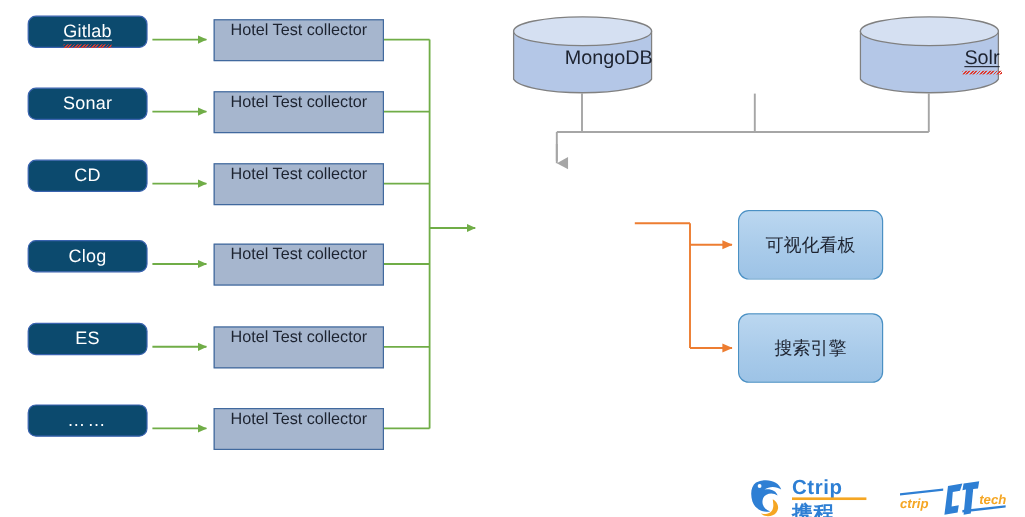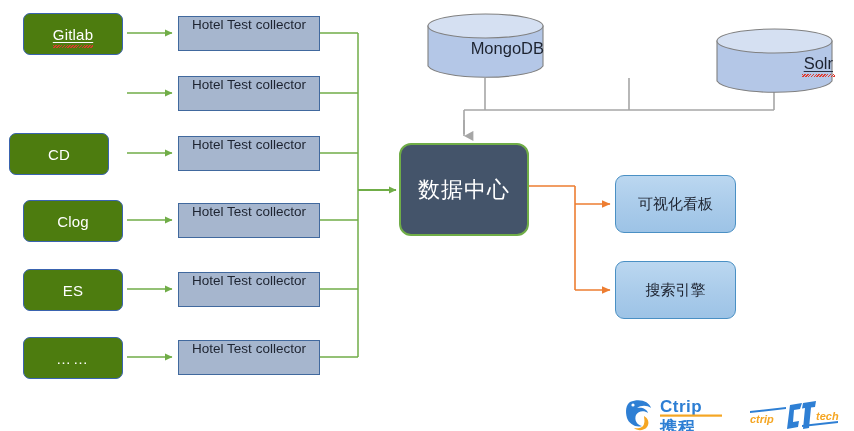--- a/index.html
+++ b/index.html
@@ -21,23 +21,23 @@
     top: 0;
     width: 854px;
     height: 431px;
     pointer-events: none;
   }
 
   
   .src-box {
     position: absolute;
     width: 100px;
-    height: 42px;
+    height: 27px;
     border-radius: 7px;
-    background: #4d7c0f;
+    background: #0c4a6e;
     border: 1px solid #3A63AF;
     color: #ffffff;
     font-size: 15px;
     display: flex;
     align-items: center;
     justify-content: center;
     box-sizing: border-box;
     letter-spacing: .2px;
   }
   .src-box .spell {
@@ -213,21 +213,24 @@
       <path d="M529,186 H575"></path>
       <line x1="575" y1="186" x2="575" y2="290"></line>
     </g>
     <line x1="575" y1="204" x2="610" y2="204" stroke="#ED7D31" stroke-width="1.6" marker-end="url(#ah-orange)"></line>
     <line x1="575" y1="290" x2="610" y2="290" stroke="#ED7D31" stroke-width="1.6" marker-end="url(#ah-orange)"></line>
   </svg>
 
   <div class="src-box" style="left:23px;  top:13px;">
     <span class="spell">Gitlab</span>
   </div>
-  <div class="src-box" style="left:9px;  top:133px;">
+  <div class="src-box" style="left:23px;  top:73px;">
+    <span>Sonar</span>
+  </div>
+  <div class="src-box" style="left:23px;  top:133px;">
     <span>CD</span>
   </div>
   <div class="src-box" style="left:23px;  top:269px;">
     <span>ES</span>
   </div>
   <div class="src-box" style="left:23px;  top:200px;">
     <span>Clog</span>
   </div>
   <div class="src-box" style="left:23px;  top:337px;">
     <span class="dots">……</span>
@@ -254,33 +257,30 @@
 
   <div class="cyl" style="left:427px; top:13px;">
     <svg width="117" height="66" viewBox="0 0 117 66">
       <path d="M1,13 L1,53 A58,13 0 0 0 116,53 L116,13 Z" fill="#B4C7E7" stroke="#808080" stroke-width="1.1"></path>
       <ellipse cx="58.5" cy="13" rx="57.5" ry="12" fill="#D5E0F2" stroke="#808080" stroke-width="1.1"></ellipse>
     </svg>
     <div class="cyl-label">MongoDB</div>
   </div>
 
 
-  <div class="cyl" style="left:716px; top:28px;">
+  <div class="cyl" style="left:716px; top:13px;">
     <svg width="117" height="66" viewBox="0 0 117 66">
       <path d="M1,13 L1,53 A58,13 0 0 0 116,53 L116,13 Z" fill="#B4C7E7" stroke="#808080" stroke-width="1.1"></path>
       <ellipse cx="58.5" cy="13" rx="57.5" ry="12" fill="#D5E0F2" stroke="#808080" stroke-width="1.1"></ellipse>
     </svg>
     <div class="cyl-label">
       <span class="spell-red">Solr</span>
     </div>
   </div>
 
-  <div class="datacenter">
-    <span>数据中心</span>
-  </div>
 
   <div class="out-box" style="left:615px; top:175px;">
     <span>可视化看板</span>
   </div>
   <div class="out-box" style="left:615px; top:261px;">
     <span>搜索引擎</span>
   </div>
 
   <div class="logo-wrap">
 

